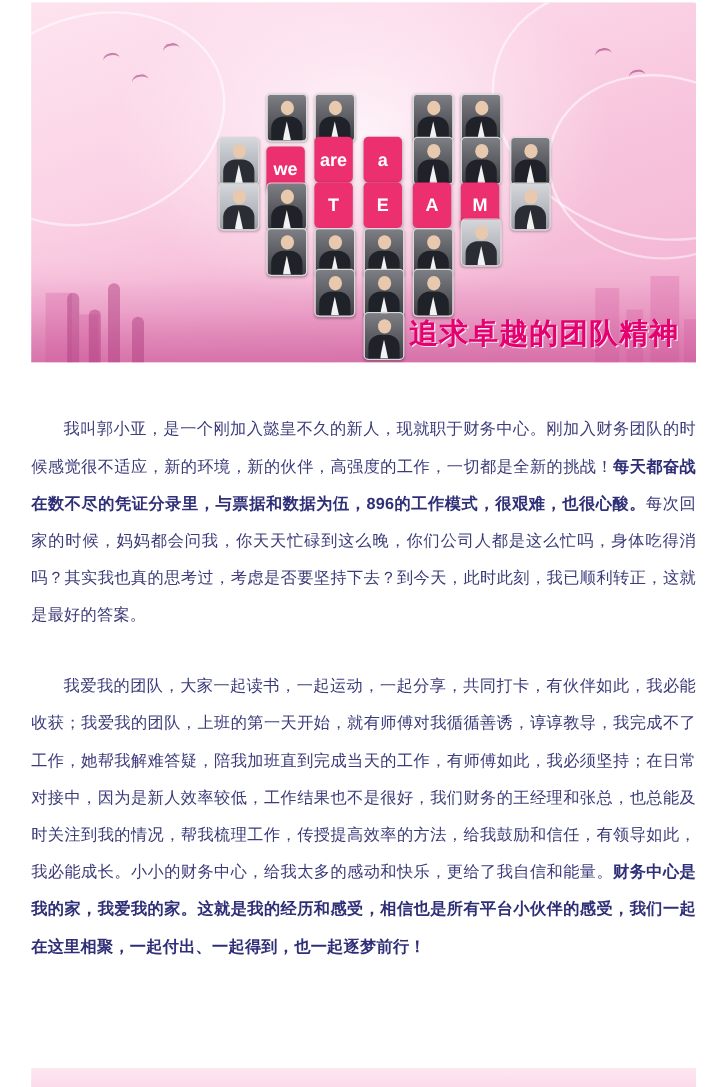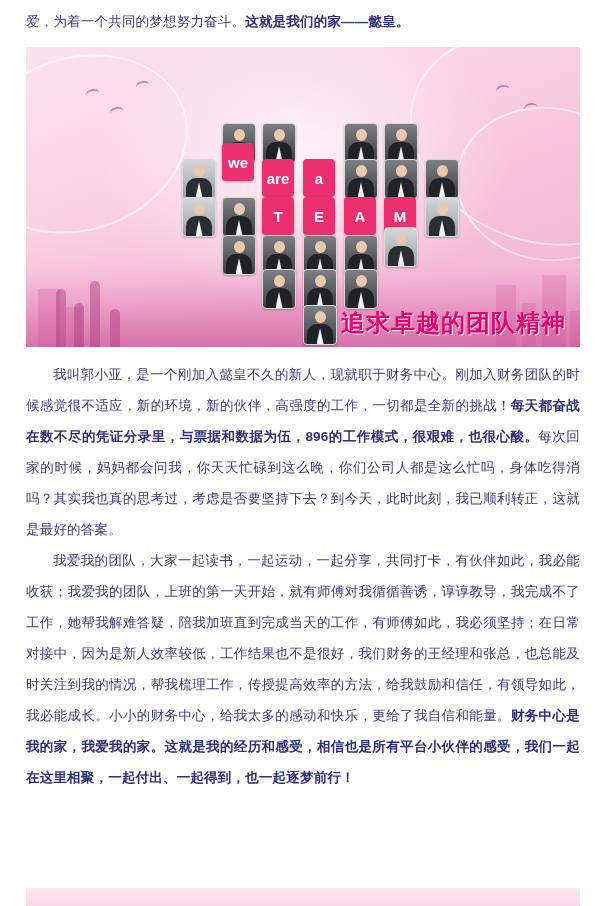--- a/index.html
+++ b/index.html
@@ -32,20 +32,21 @@
   .para .bold {
     font-weight: bold;
     color: #2f2f78;
   }
   .top-line {
     padding-top: 6px;
     padding-bottom: 8px;
   }
   .indent {
     text-indent: 27px;
+    margin-top: 28px;
   }
   
   .hero {
     position: relative;
     width: 554px;
     height: 300px;
     margin: 2px 0 10px 0;
     overflow: hidden;
     background: linear-gradient(160deg, #fde4ef 0%, #fbd3e6 35%, #f7c3dc 60%, #f2b3d2 100%);
   }
@@ -188,23 +189,20 @@
     bottom: 0;
     height: 18px;
     background: linear-gradient(to bottom, #fde7f1 0%, #fbd9e9 100%);
   }
 </style>
 </head>
 <body>
 
 <div class="page">
 
-  <p class="para top-line">
-    <span>爱，为着一个共同的梦想努力奋斗。</span><span class="bold">这就是我们的家——懿皇。</span>
-  </p>
 
   <div class="hero">
     <div class="glow"></div>
     <div class="ribbon r1"></div>
     <div class="ribbon r2"></div>
     <div class="ribbon r3"></div>
 
     <div class="skyline">
       <div class="bldg" style="left:12px;width:22px;height:58px;"></div>
       <div class="bldg" style="left:40px;width:16px;height:40px;"></div>
@@ -245,21 +243,21 @@
           <div class="head"></div>
           <div class="body"></div>
           <div class="shirt"></div>
         </div>
 
       <div class="tile light" style="left:156px;top:112px;">
           <div class="head"></div>
           <div class="body"></div>
           <div class="shirt"></div>
         </div>
-      <div class="letter" style="left:196px;top:96px;">we</div>
+      <div class="letter" style="left:196px;top:120px;">we</div>
       <div class="letter" style="left:236px;top:112px;">are</div>
       <div class="letter" style="left:277px;top:112px;">a</div>
       <div class="tile" style="left:318px;top:112px;">
           <div class="head"></div>
           <div class="body"></div>
           <div class="shirt"></div>
         </div>
       <div class="tile" style="left:358px;top:112px;">
           <div class="head"></div>
           <div class="body"></div>

